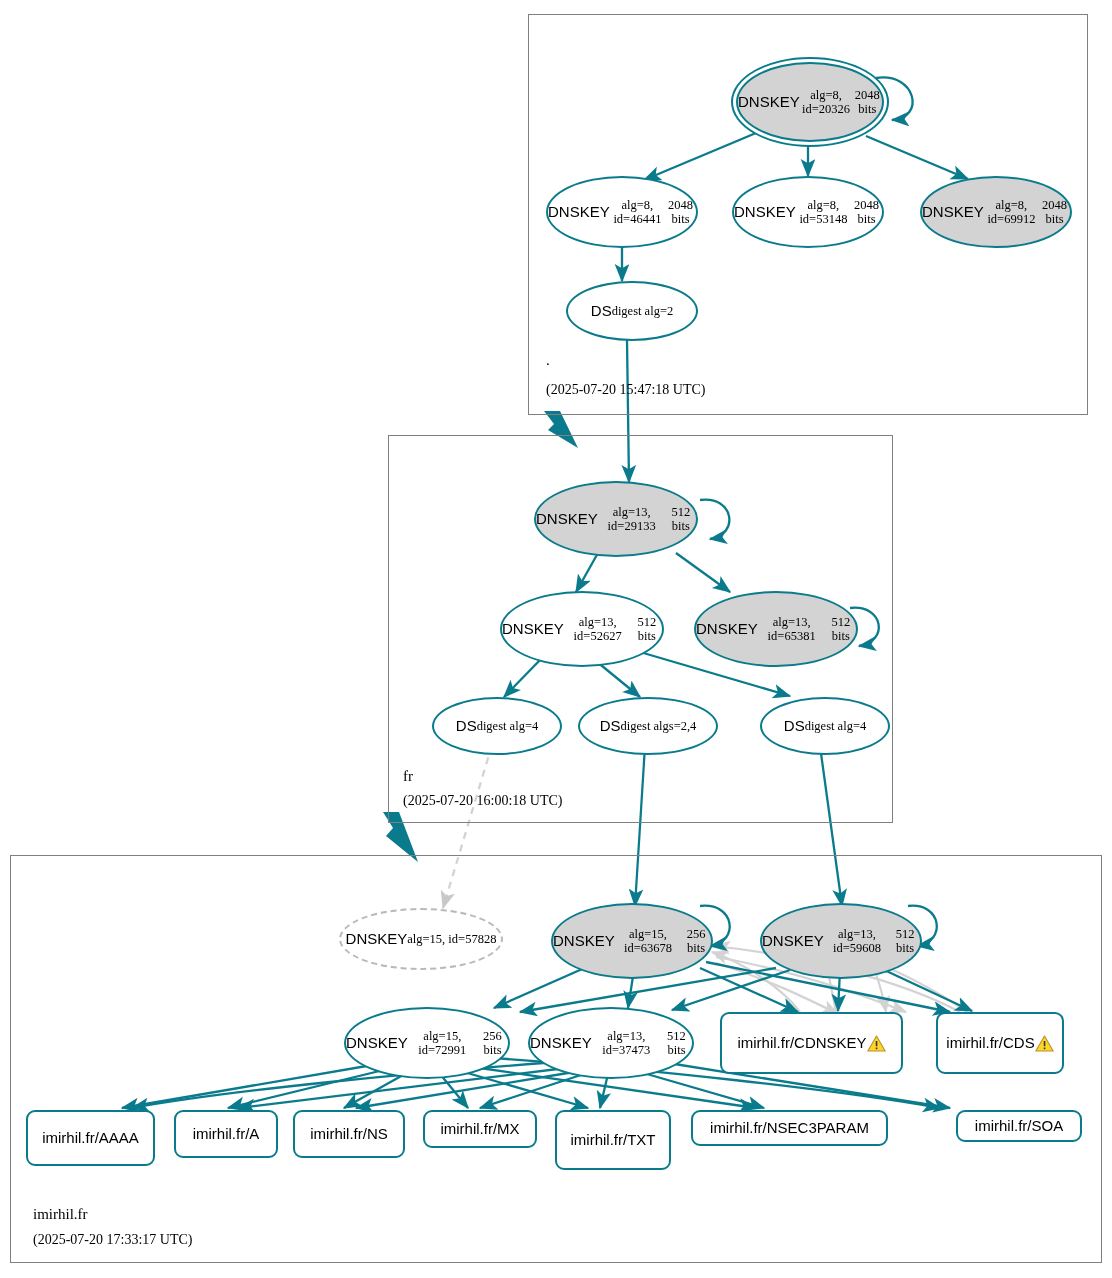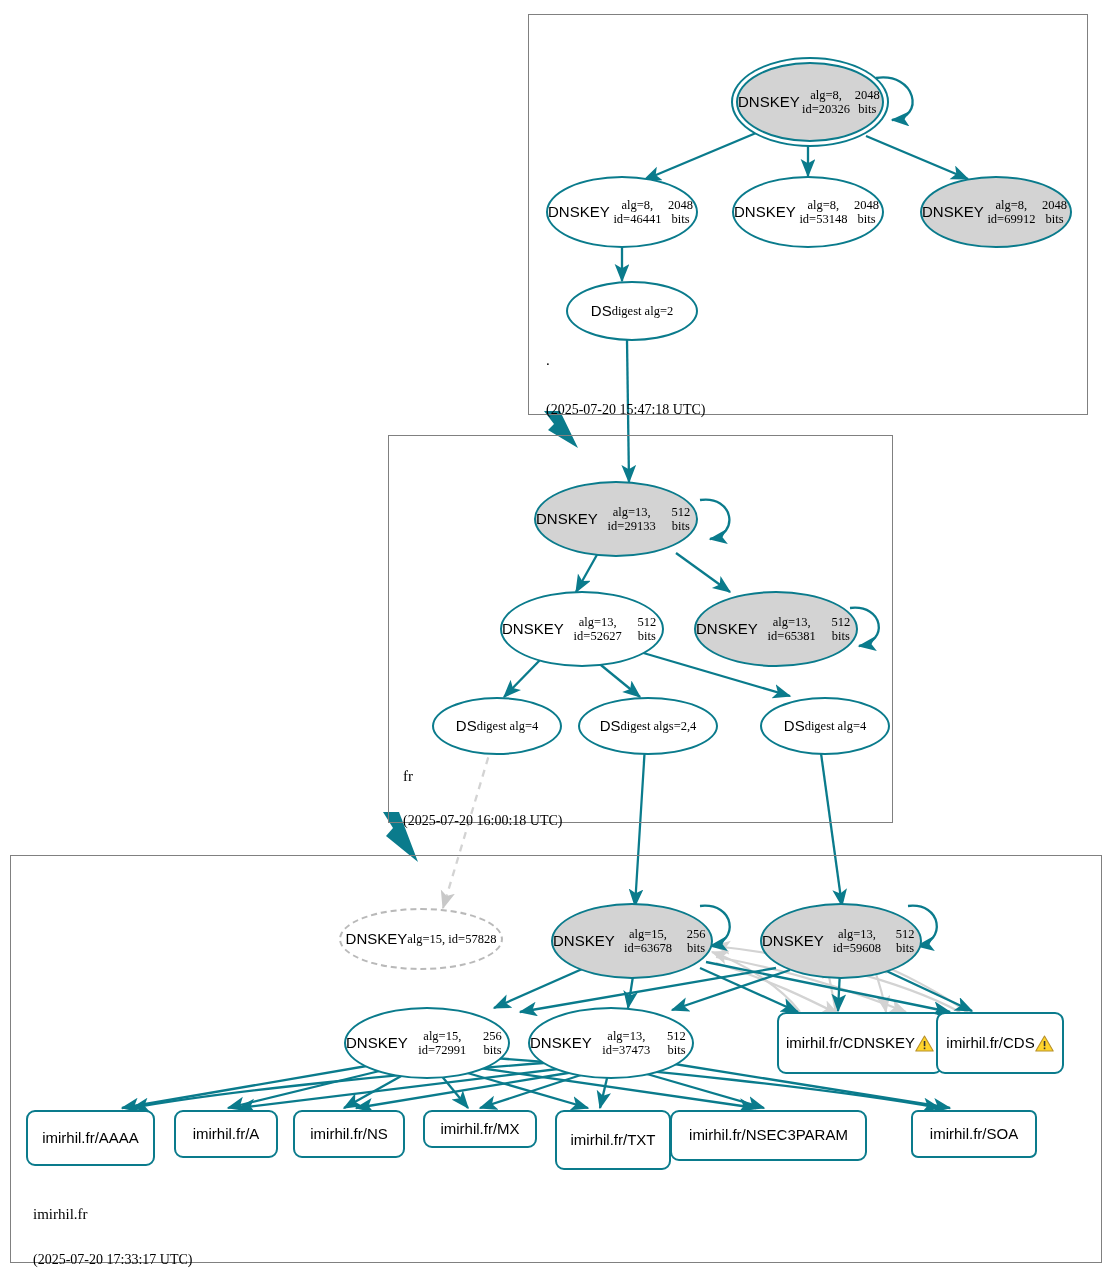--- a/index.html
+++ b/index.html
@@ -32,21 +32,20 @@
     position: absolute;
     font-family: "Liberation Serif", serif;
     color: #000000;
     white-space: nowrap;
   }
   .zone-name {
     font-size: 15px;
   }
   .zone-time {
     font-size: 14px;
-    margin-top: 20px;
   }
   .node {
     position: absolute;
     box-sizing: border-box;
     display: flex;
     align-items: center;
     justify-content: center;
     text-align: center;
     line-height: 1.12;
     color: #000000;
@@ -291,21 +290,21 @@
   <span class="nm-sub">alg=15, id=72991</span>
   <span class="nm-sub">256 bits</span>
 </div>
 
 <div class="node ellipse" style="left:528px; top:1007px; width:166px; height:72px;">
   <span class="nm-type">DNSKEY</span>
   <span class="nm-sub">alg=13, id=37473</span>
   <span class="nm-sub">512 bits</span>
 </div>
 
-<div class="node rrset" style="left:777px; top:1012px; width:166px; height:62px;">
+<div class="node rrset" style="left:720px; top:1012px; width:183px; height:62px;">
   <span class="nm-type">imirhil.fr/CDNSKEY</span>
   <svg class="warn-ico" width="19" height="17" viewBox="0 0 19 17">
     <path d="M9.5,1 L18.2,16 L0.8,16 Z" fill="#ffd42a" stroke="#b8912b" stroke-width="1.1" stroke-linejoin="round"></path>
     <rect x="8.75" y="6" width="1.6" height="5.2" fill="#333"></rect>
     <rect x="8.75" y="12.5" width="1.6" height="1.7" fill="#333"></rect>
   </svg>
 </div>
 
 <div class="node rrset" style="left:936px; top:1012px; width:128px; height:62px;">
   <span class="nm-type">imirhil.fr/CDS</span>
@@ -324,18 +323,18 @@
 </div>
 <div class="node rrset" style="left:293px; top:1110px; width:112px; height:48px;">
   <span class="nm-type">imirhil.fr/NS</span>
 </div>
 <div class="node rrset" style="left:423px; top:1110px; width:114px; height:38px;">
   <span class="nm-type">imirhil.fr/MX</span>
 </div>
 <div class="node rrset" style="left:555px; top:1110px; width:116px; height:60px;">
   <span class="nm-type">imirhil.fr/TXT</span>
 </div>
-<div class="node rrset" style="left:670px; top:1110px; width:197px; height:51px;">
+<div class="node rrset" style="left:691px; top:1110px; width:197px; height:36px;">
   <span class="nm-type">imirhil.fr/NSEC3PARAM</span>
 </div>
-<div class="node rrset" style="left:911px; top:1110px; width:126px; height:48px;border-radius:7px;">
+<div class="node rrset" style="left:956px; top:1110px; width:126px; height:32px;">
   <span class="nm-type">imirhil.fr/SOA</span>
 </div>
 
 </body></html>

